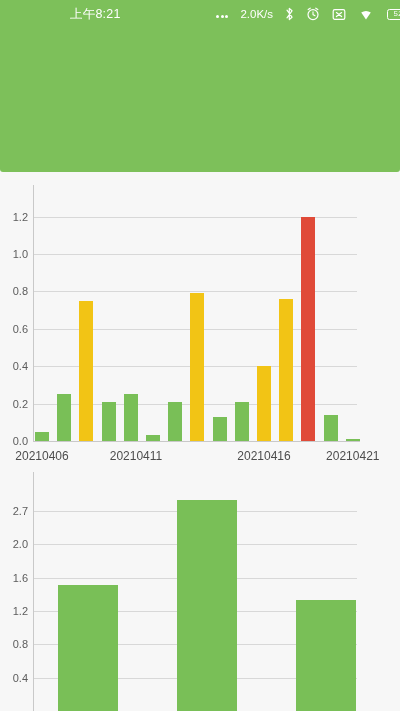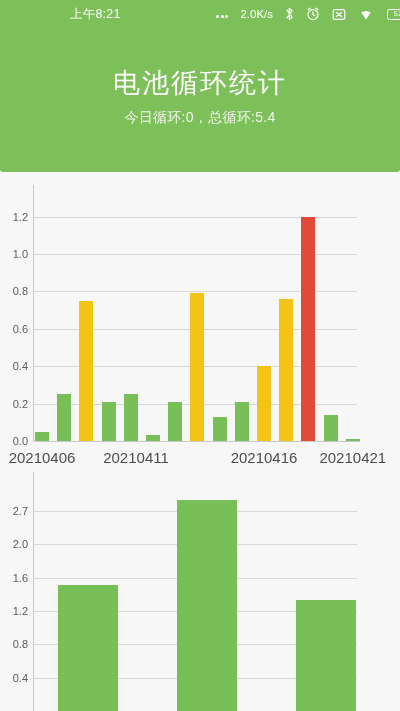--- a/index.html
+++ b/index.html
@@ -77,21 +77,21 @@
     position: absolute; width: 1px; background: #c9c9c9;
   }
   .ytick {
     position: absolute; right: 0;
     font-size: 11px; color: #5c5c5c; text-align: right;
     transform: translateY(-50%);
     white-space: nowrap;
   }
   .xtick {
     position: absolute;
-    font-size: 15px; color: #4d4d4d;
+    font-size: 12px; color: #4d4d4d;
     transform: translateX(-50%);
     white-space: nowrap;
   }
   .bar { position: absolute; bottom: 0; }
   .chart-label {
     position: absolute; width: 100%; text-align: center;
     font-size: 12.5px; color: #3c3c3c; letter-spacing: .5px;
   }
 </style>
 </head>
@@ -136,24 +136,20 @@
           <path d="M8 11.4 L3.2 4.6 A8.6 8.6 0 0 1 12.8 4.6 Z" fill="#ffffff"></path>
         </svg>
       </span>
 
       <span class="sb-batt">
         <span>52</span>
       </span>
     </div>
   </div>
 
-  <div class="title-block">
-    <div class="app-title">电池循环统计</div>
-    <div class="app-sub">今日循环:0，总循环:5.4</div>
-  </div>
 </div>
 
 <div class="chart-card" id="chart1">
   <div class="plot" id="plot1">
       <div class="gridline" style="left: 33px; width: 327px; top: 269px; background: rgb(201, 201, 201);"></div>
       <div class="ytick" style="top: 269px; right: 372px;">0.0</div>
       <div class="gridline" style="left: 33px; width: 324px; top: 231.615px;"></div>
       <div class="ytick" style="top: 231.615px; right: 372px;">0.2</div>
       <div class="gridline" style="left: 33px; width: 324px; top: 194.231px;"></div>
       <div class="ytick" style="top: 194.231px; right: 372px;">0.4</div>

